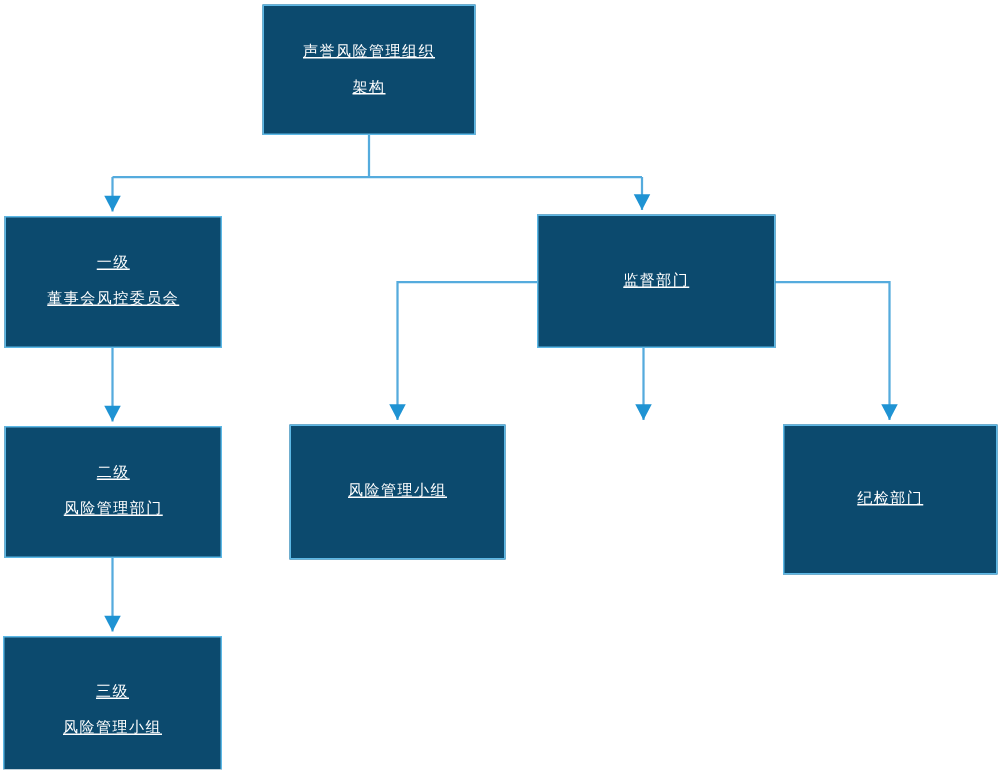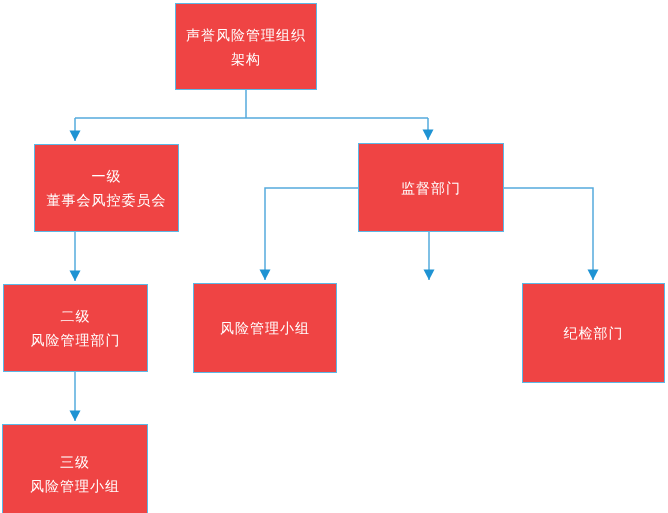--- a/index.html
+++ b/index.html
@@ -9,32 +9,33 @@
     background:#ffffff;
     font-family:"DejaVu Sans","Liberation Sans",sans-serif;
     overflow:hidden;
   }
   .connectors{position:absolute;left:0;top:0;width:668px;height:513px;}
   .node{
     position:absolute;
     display:flex;align-items:center;justify-content:center;
     text-align:center;
     color:#ffffff;
-    background:#ef4444;
+    background:#0c4a6e;
     border:1px solid #5cb8e6;
     box-sizing:border-box;
-    font-size:14px;
+    font-size:10px;
     line-height:24px;
+    text-decoration:underline;
   }
   .node .label{white-space:pre-line;letter-spacing:1px;}
   #node-root       {left:175px; top:3px;   width:142px; height:87px;}
-  #node-level1     {left:3px;   top:144px; width:145px; height:88px;margin-left:31px;}
+  #node-level1     {left:3px;   top:144px; width:145px; height:88px;}
   #node-level2     {left:3px;   top:284px; width:145px; height:88px;}
   #node-level3     {left:2px;   top:424px; width:146px; height:99px;}
-  #node-supervision{left:358px; top:143px; width:146px; height:89px;}
+  #node-supervision{left:358px; top:143px; width:159px; height:89px;}
   #node-sup-mgmt   {left:193px; top:283px; width:144px; height:90px;}
   #node-audit      {left:357px; top:283px; width:143px; height:90px;}
   #node-discipline {left:522px; top:283px; width:143px; height:100px;}
   .edge{stroke:#55abdd;stroke-width:1.5;fill:none;}
 </style>
 </head>
 <body>
 
 <div class="canvas">
 

